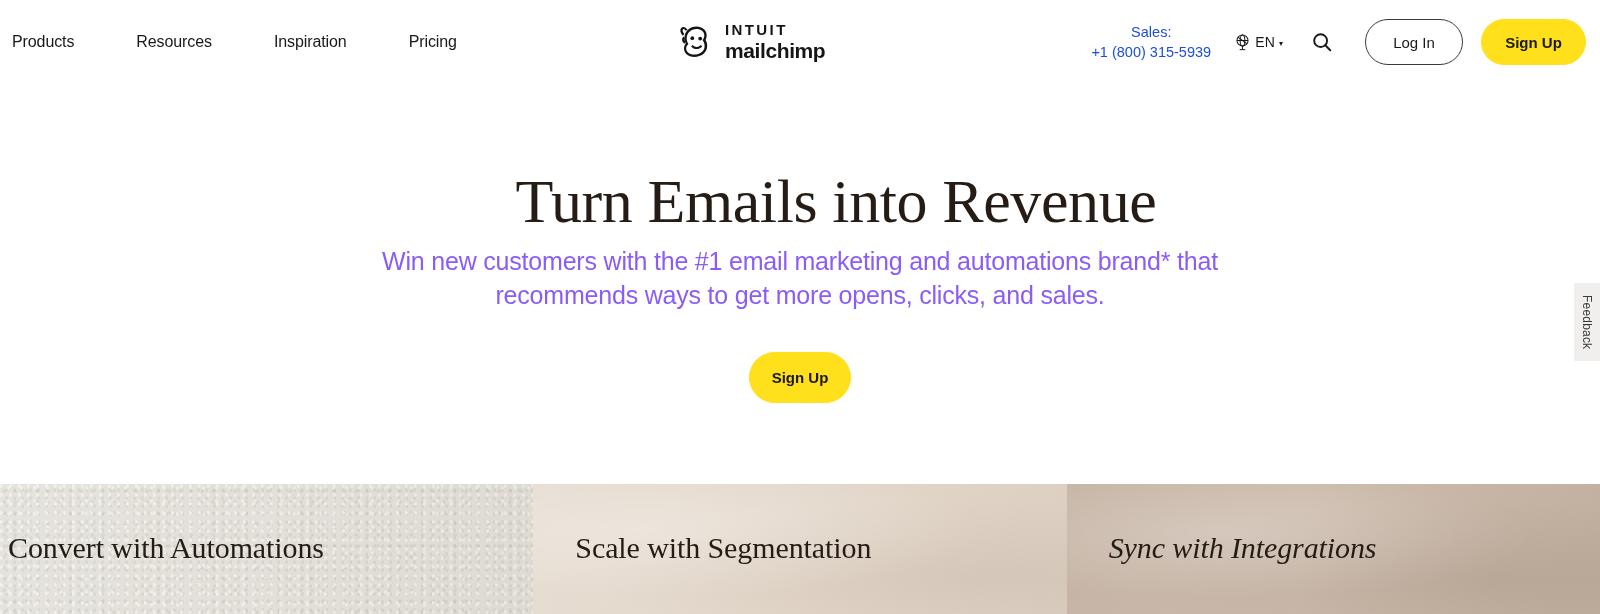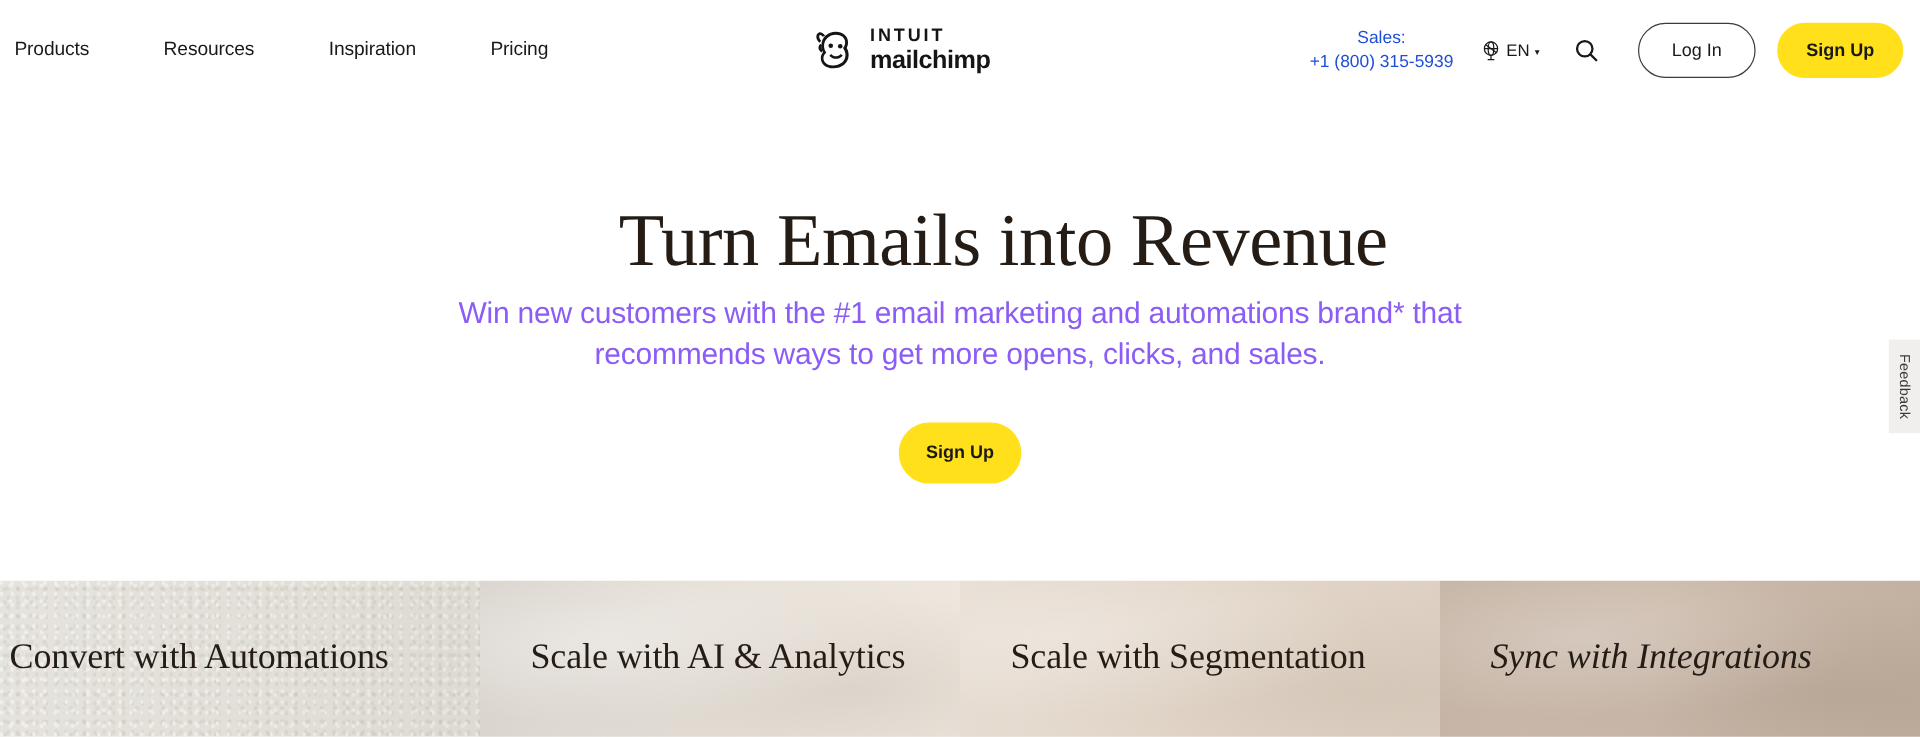--- a/index.html
+++ b/index.html
@@ -269,23 +269,20 @@
   <section class="hero">
     <h1 class="hero-title">Turn Emails into Revenue</h1>
     <p class="hero-sub">Win new customers with the #1 email marketing and automations brand* that recommends ways to get more opens, clicks, and sales.</p>
     <button class="hero-cta">Sign Up</button>
   </section>
 
   <section class="cards">
     <div class="card card-1">
       <div class="card-title">Convert with Automations</div>
     </div>
-    <div class="card card-2">
-      <div class="card-title">Scale with AI &amp; Analytics</div>
-    </div>
     <div class="card card-3">
       <div class="card-title">Scale with Segmentation</div>
     </div>
     <div class="card card-4">
       <div class="card-title">Sync with Integrations</div>
     </div>
   </section>
 
   <div class="feedback">
     <span>Feedback</span>

